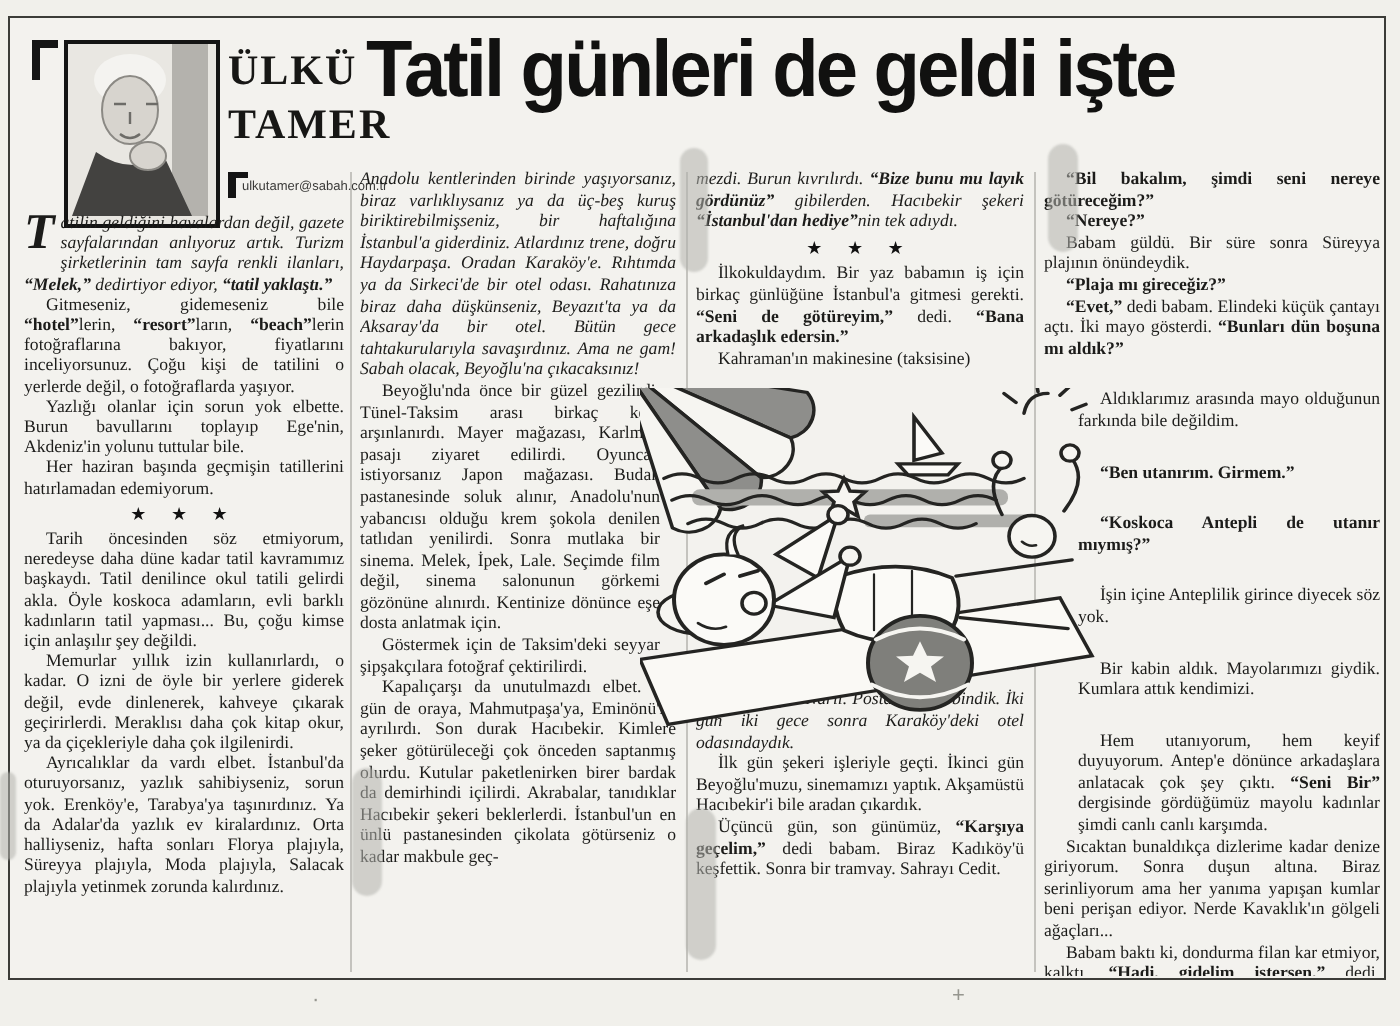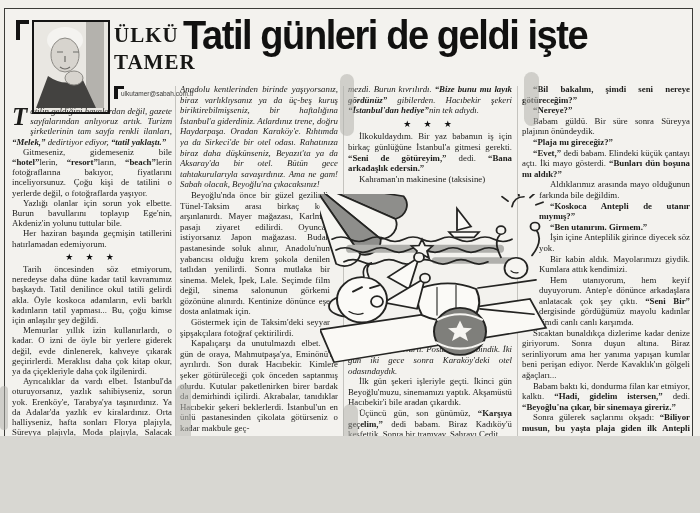--- a/index.html
+++ b/index.html
@@ -1,16 +1,16 @@
 <!DOCTYPE html>
 <html><head>
 <meta charset="utf-8">
 <style>
   html,body{margin:0;padding:0;background:#d8d7d2;}
-  .scan{position:relative;width:700px;height:436px;background:#f1f0eb;overflow:hidden;
+  .scan{position:relative;width:700px;height:513px;background:#f1f0eb;overflow:hidden;
         font-family:"Liberation Serif",serif;color:#1c1c1a;}
   .frame{position:absolute;left:4px;top:8px;width:687px;height:480px;
          border:1.5px solid #3c3c38;background:#f3f2ee;}
   
   .author-box{position:absolute;left:10px;top:16px;width:166px;height:100px;}
   .corner-mark{position:absolute;left:6px;top:4px;width:4px;height:20px;background:#141414;}
   .corner-mark::before{content:"";position:absolute;left:0;top:0;width:13px;height:4px;background:#141414;}
   .photo{position:absolute;left:22px;top:4px;width:74px;height:90px;border:2px solid #141414;background:#e8e6e1;}
   .author-name{position:absolute;left:104px;top:6px;font-weight:bold;font-size:21px;line-height:27px;
                letter-spacing:1px;color:#171715;white-space:pre-line;}
@@ -23,21 +23,21 @@
             transform:scaleX(.95);transform-origin:left top;}
   
   .col{position:absolute;top:84px;height:404px;overflow:hidden;text-align:justify;
        font-size:8.8px;line-height:10.6px;z-index:1;}
   #col1{left:12px;top:106px;width:160px;height:382px;line-height:10.2px;}
   #col2{left:180px;width:158px;}
   #col3{left:348px;width:164px;}
   #col4{left:522px;width:168px;font-family:Liberation Serif, serif;}
   .para{margin:0;text-indent:11px;}
   .para.noind{text-indent:0;font-style:italic;}
-  .para.wrap{margin-left:17px;}
+  .para.wrap{margin-left:17px;margin-top:15px;}
   .para.wrapr{margin-right:8px;}
   .para b{font-weight:bold;}
   .dropcap{float:left;font-size:25px;line-height:20px;font-weight:bold;margin:1px 3px 0 0;}
   .stars{text-align:center;font-size:9px;letter-spacing:5px;margin:3px 0 2px;color:#111;}
   .colrule{position:absolute;top:86px;width:1px;height:400px;background:#9d9d98;opacity:.55;z-index:0;}
   #rule1{left:175px;} #rule2{left:343px;} #rule3{left:517px;}
   
   .illo{position:absolute;left:320px;top:194px;width:238px;height:170px;z-index:2;}
   
   .blob{position:absolute;background:rgba(178,178,173,.55);border-radius:10px;z-index:3;filter:blur(.6px);}
@@ -112,22 +112,22 @@
         <p class="para"><span>Üçüncü gün, son günümüz, </span><b>“Karşıya geçelim,”</b><span> dedi babam. Biraz Kadıköy'ü keşfettik. Sonra bir tramvay. Sahrayı Cedit.</span></p>
       </div>
   </div>
   <div class="col" id="col4">
       <p class="para"><b>“Bil bakalım, şimdi seni nereye götüreceğim?”</b></p>
       <p class="para"><b>“Nereye?”</b></p>
       <p class="para"><span>Babam güldü. Bir süre sonra Süreyya plajının önündeydik.</span></p>
       <p class="para"><b>“Plaja mı gireceğiz?”</b></p>
       <p class="para"><b>“Evet,”</b><span> dedi babam. Elindeki küçük çantayı açtı. İki mayo gösterdi. </span><b>“Bunları dün boşuna mı aldık?”</b></p>
       <p class="para wrap"><span>Aldıklarımız arasında mayo olduğunun farkında bile değildim.</span></p>
+      <p class="para wrap"><b>“Ben utanırım. Girmem.”</b></p>
       <p class="para wrap"><b>“Koskoca Antepli de utanır mıymış?”</b></p>
-      <p class="para wrap"><b>“Ben utanırım. Girmem.”</b></p>
       <p class="para wrap"><span>İşin içine Anteplilik girince diyecek söz yok.</span></p>
       <p class="para wrap"><span>Bir kabin aldık. Mayolarımızı giydik. Kumlara attık kendimizi.</span></p>
       <p class="para wrap"><span>Hem utanıyorum, hem keyif duyuyorum. Antep'e dönünce arkadaşlara anlatacak çok şey çıktı. </span><b>“Seni Bir”</b><span> dergisinde gördüğümüz mayolu kadınlar şimdi canlı canlı karşımda.</span></p>
       <p class="para"><span>Sıcaktan bunaldıkça dizlerime kadar denize giriyorum. Sonra duşun altına. Biraz serinliyorum ama her yanıma yapışan kumlar beni perişan ediyor. Nerde Kavaklık'ın gölgeli ağaçları...</span></p>
       <p class="para"><span>Babam baktı ki, dondurma filan kar etmiyor, kalktı. </span><b>“Hadi, gidelim istersen,”</b><span> dedi. </span><b>“Beyoğlu'na çıkar, bir sinemaya gireriz.”</b></p>
       <p class="para"><span>Sonra gülerek saçlarımı okşadı: </span><b>“Biliyor musun, bu yaşta plaja giden ilk Antepli sensin.”</b></p>
     </div>
 
   <div class="illo">
     <svg width="238" height="170" viewBox="0 0 238 188" preserveAspectRatio="none">

